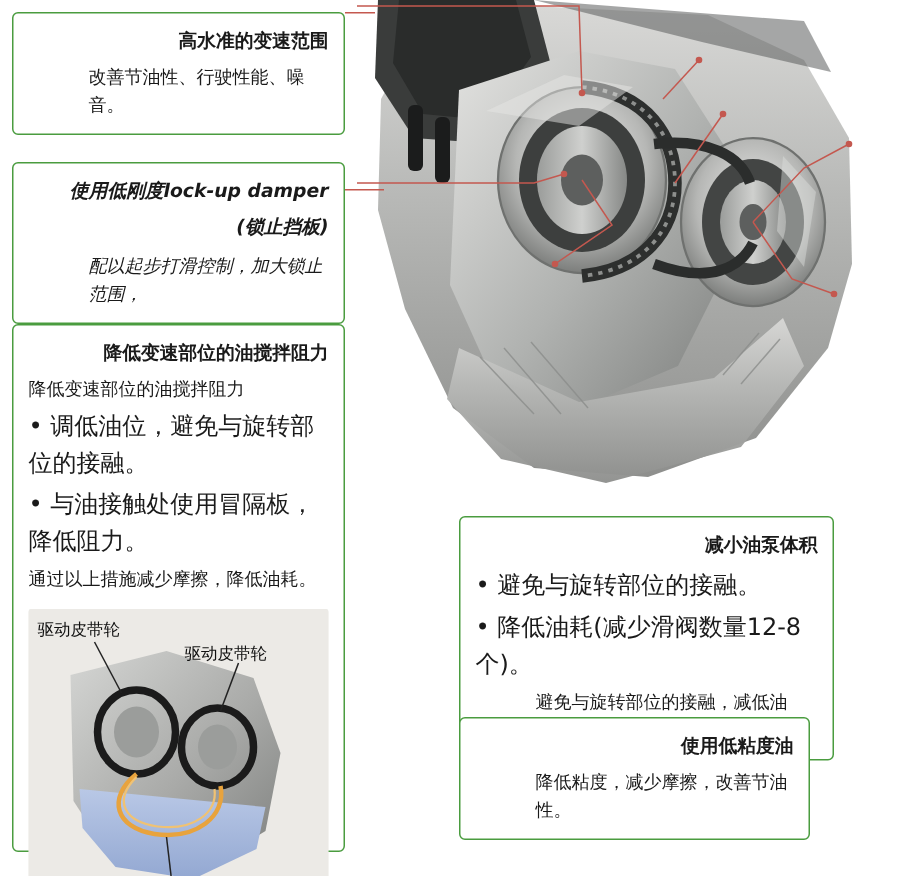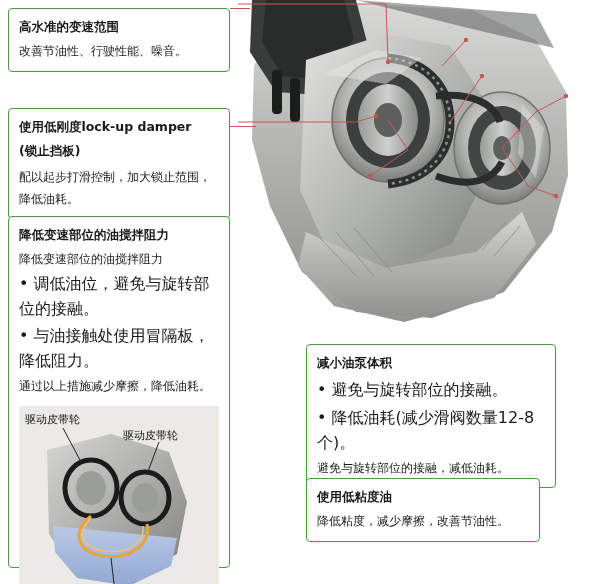--- a/index.html
+++ b/index.html
@@ -30,42 +30,43 @@
     border: 1px solid #4a9c3f;
     border-radius: 4px;
     padding: 9px 10px 10px 10px;
   }
   .box .title {
     font-size: 12.5px;
     font-weight: bold;
     color: #1a1a1a;
     line-height: 1.45;
     margin: 0 0 6px 0;
+    text-align: right;
   }
   .box .title.two-line {
     margin-bottom: 8px;
   }
   .box .line {
     font-size: 12px;
     color: #1a1a1a;
     line-height: 1.55;
     margin: 0 0 3px 0;
   }
-  .box .line:last-child { margin-bottom: 0; }
+  .box .line:last-child { margin-bottom: 0; margin-left: 40px; }
   .box .bullet {
     font-size: 16px;
     color: #1a1a1a;
     line-height: 1.55;
     margin: 0 0 3px 0;
     padding-left: 0;
   }
 
   
   #box-speed-range { left: 8px;  top: 8px;   width: 222px; }
-  #box-lockup      { left: 8px;  top: 108px; width: 222px; }
+  #box-lockup      { left: 8px;  top: 108px; width: 222px; font-style: italic; }
   #box-oil-stir    { left: 8px;  top: 216px; width: 222px; height: 352px; padding-bottom: 8px;}
   #box-pump        { left: 306px; top: 344px; width: 250px; }
   #box-low-visc    { left: 306px; top: 478px; width: 234px; }
 
   
   .inset {
     position: relative;
     margin-top: 10px;
     width: 200px;
     height: 208px;
@@ -202,21 +203,20 @@
 
   <div class="box" id="box-speed-range">
     <div class="title">高水准的变速范围</div>
     <div class="line">改善节油性、行驶性能、噪音。</div>
   </div>
 
   <div class="box" id="box-lockup">
     <div class="title">使用低刚度lock-up damper</div>
     <div class="title two-line">(锁止挡板)</div>
     <div class="line">配以起步打滑控制，加大锁止范围，</div>
-    <div class="line">降低油耗。</div>
   </div>
 
   <div class="box" id="box-oil-stir">
     <div class="title">降低变速部位的油搅拌阻力</div>
     <div class="line">降低变速部位的油搅拌阻力</div>
     <div class="bullet">• 调低油位，避免与旋转部位的接融。</div>
     <div class="bullet">• 与油接触处使用冒隔板，降低阻力。</div>
     <div class="line">通过以上措施减少摩擦，降低油耗。</div>
 
     <div class="inset">

